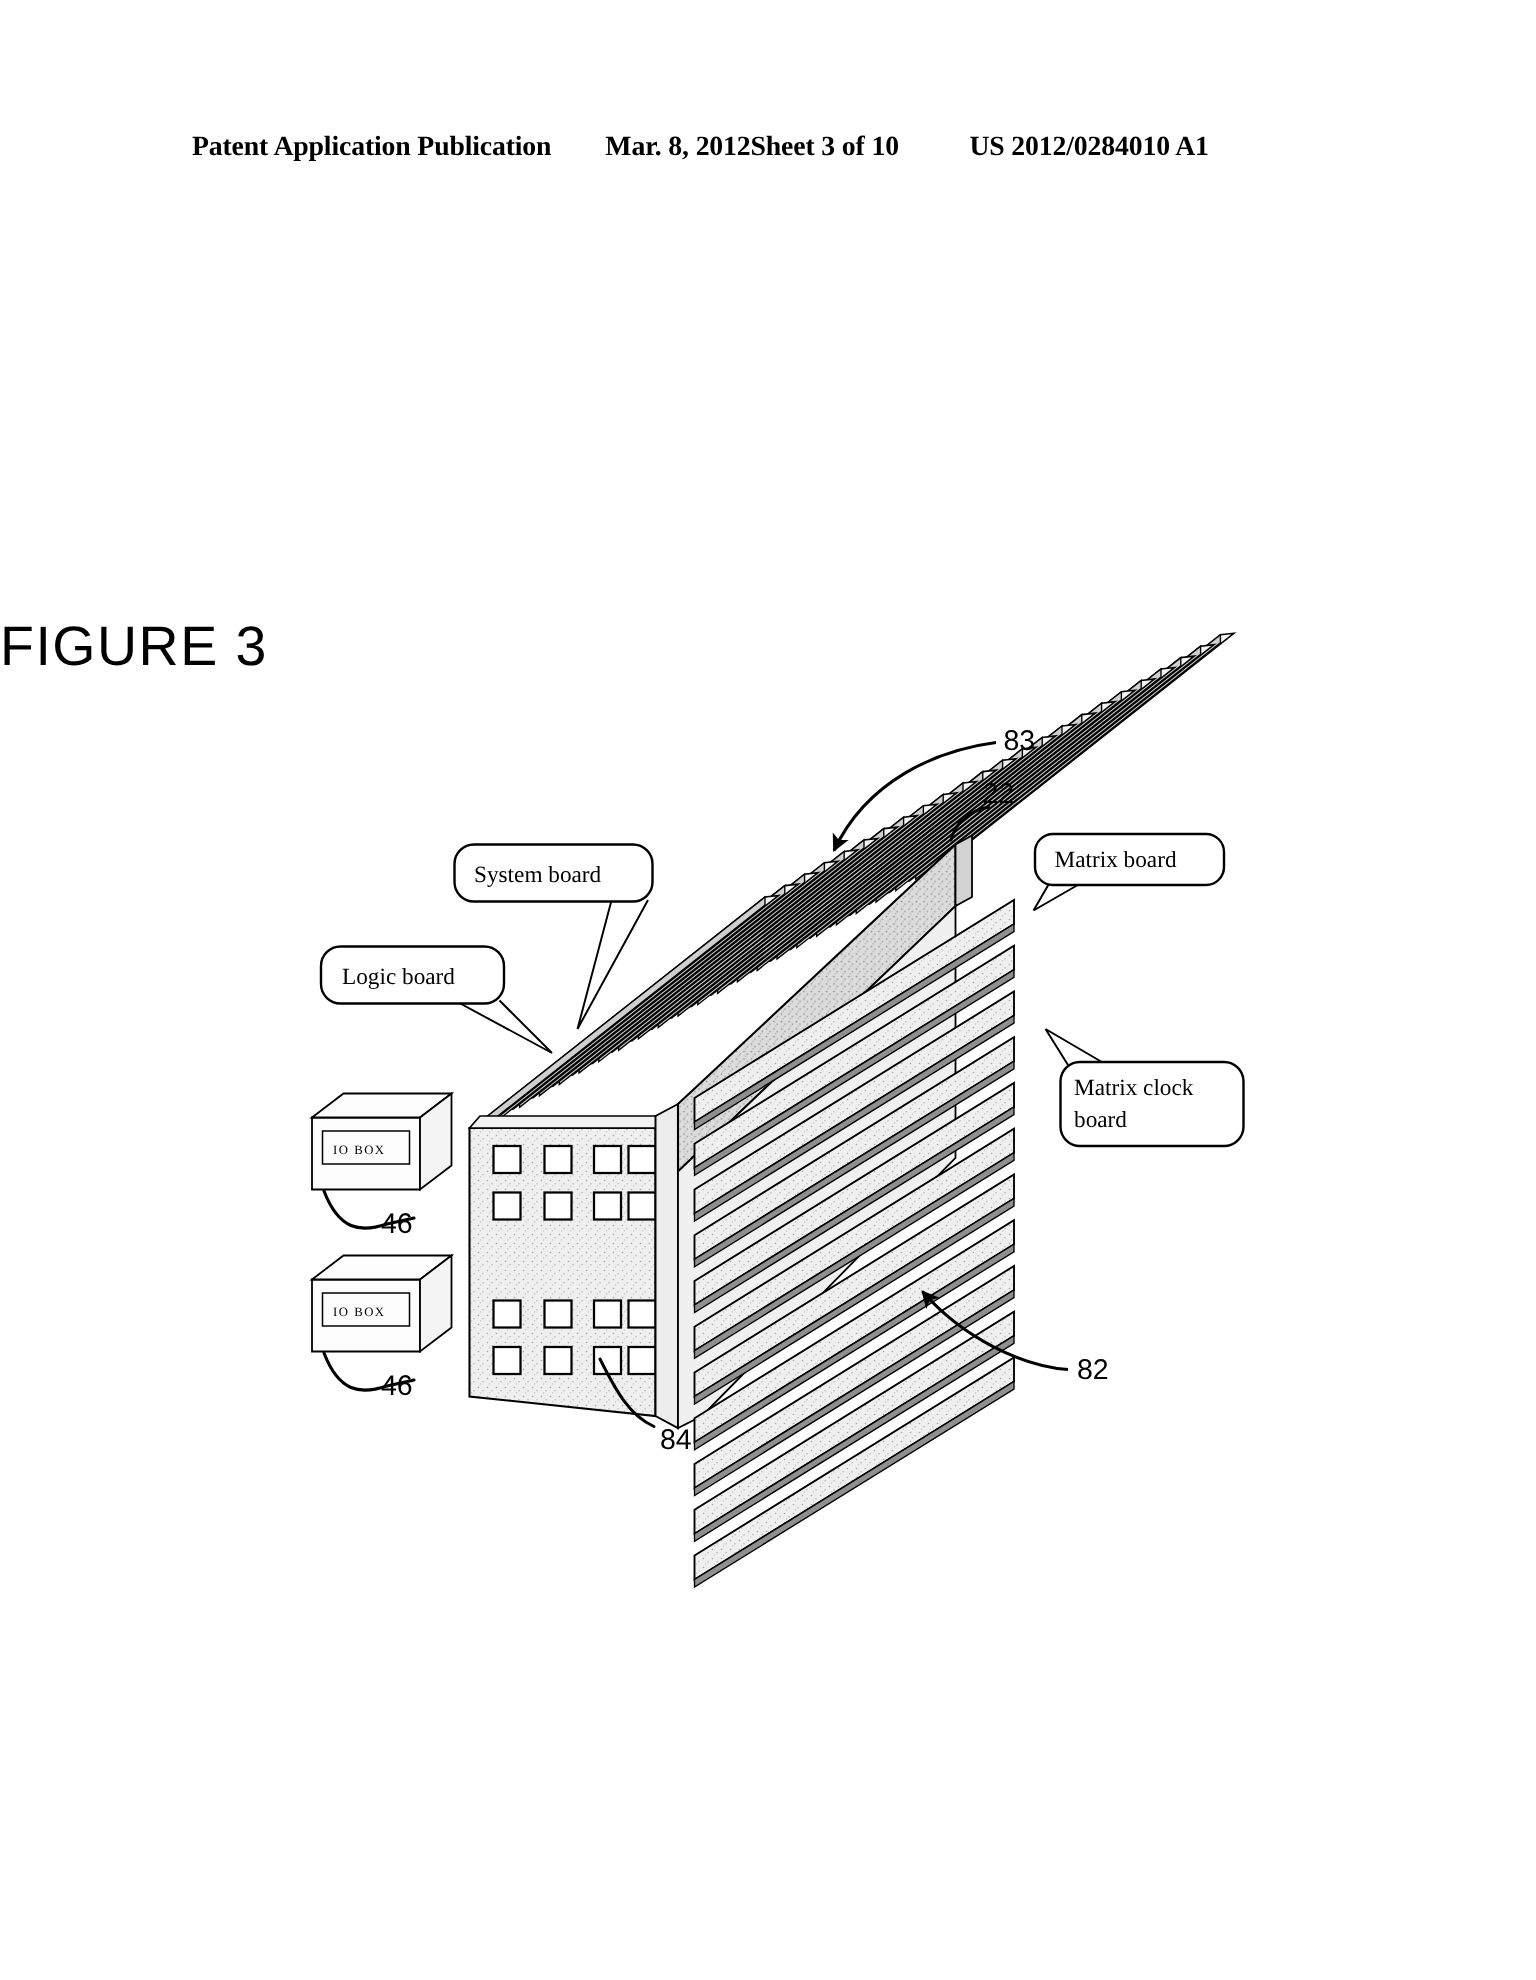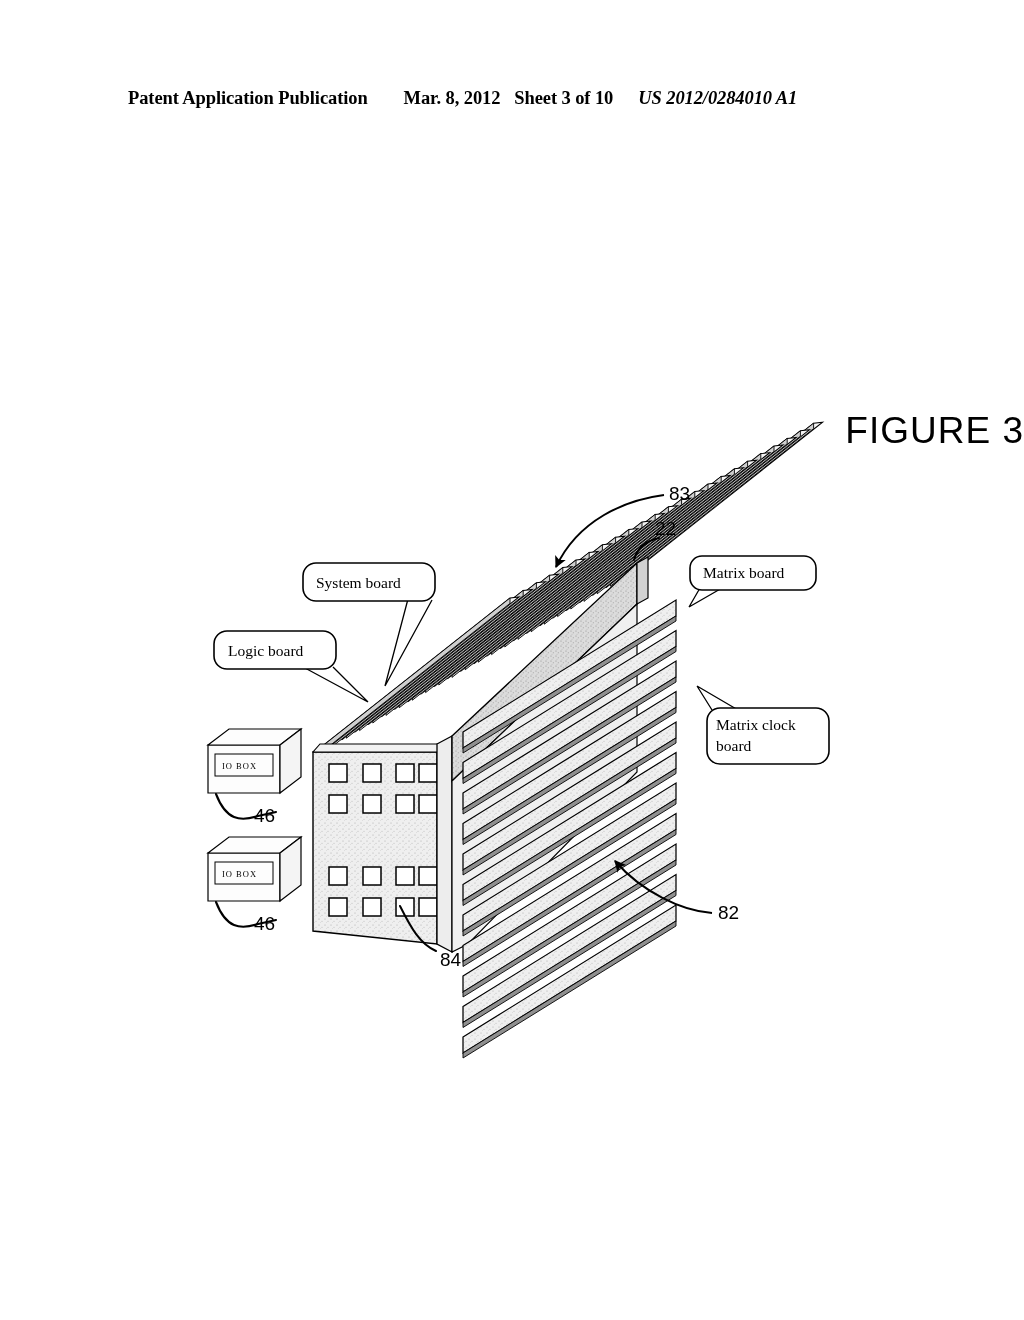--- a/index.html
+++ b/index.html
@@ -29,30 +29,30 @@
     align-items: baseline;
     justify-content: flex-start;
     font-family: "Liberation Serif", "DejaVu Serif", serif;
     font-weight: bold;
     font-size: 18.5px;
     letter-spacing: -0.1px;
     white-space: nowrap;
   }
   #page-header .hdr-pub   { margin-left: 128px; }
   #page-header .hdr-date  { margin-left: 36px; }
-  #page-header .hdr-sheet { margin-left: 14px; }
-  #page-header .hdr-num   { margin-left: 25px; font-style: italic; }
+  #page-header .hdr-sheet { }
+  #page-header .hdr-num   { margin-left: 47px; }
 
   
   #figure-title {
     position: absolute;
     left: 0;
     top: 410px;
     width: 1024px;
-    text-align: right;
+    text-align: left;
     font-family: "Liberation Sans", "DejaVu Sans", sans-serif;
     font-weight: 400;
     font-size: 37px;
     letter-spacing: 1px;
   }
 
   
   #figure-canvas {
     position: absolute;
     left: 0;

